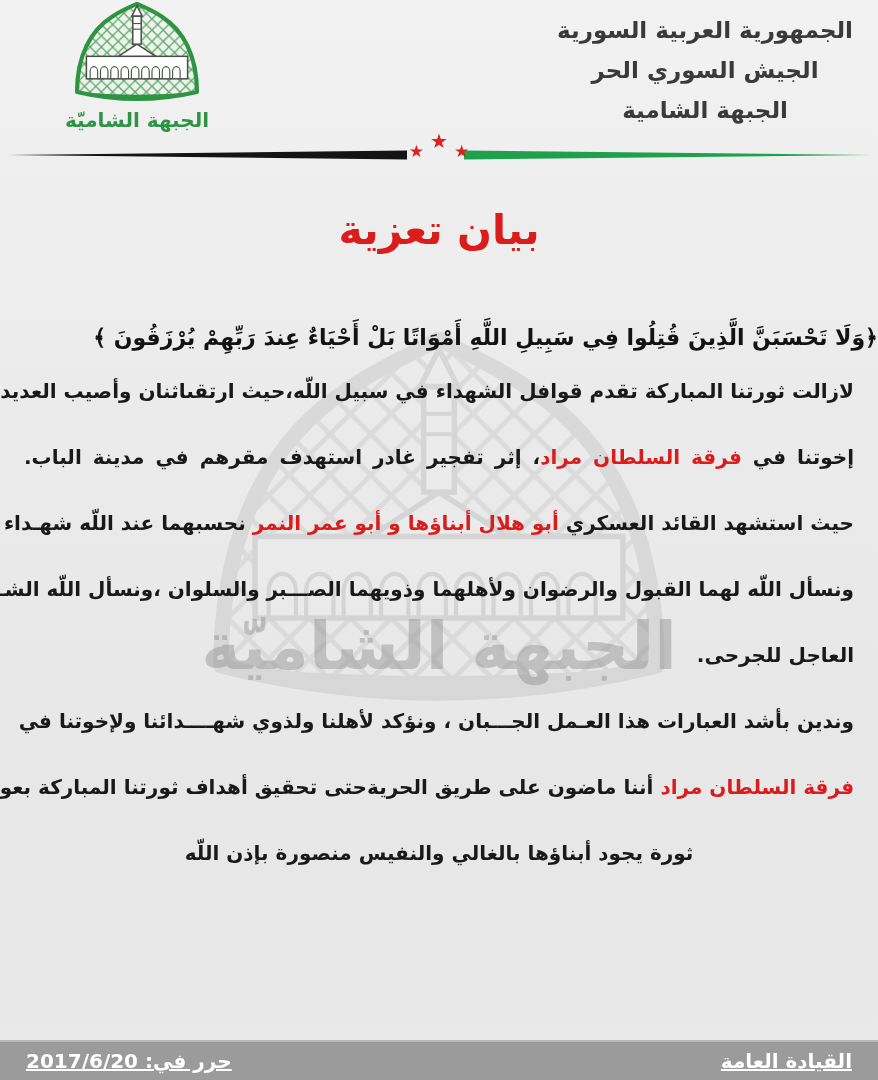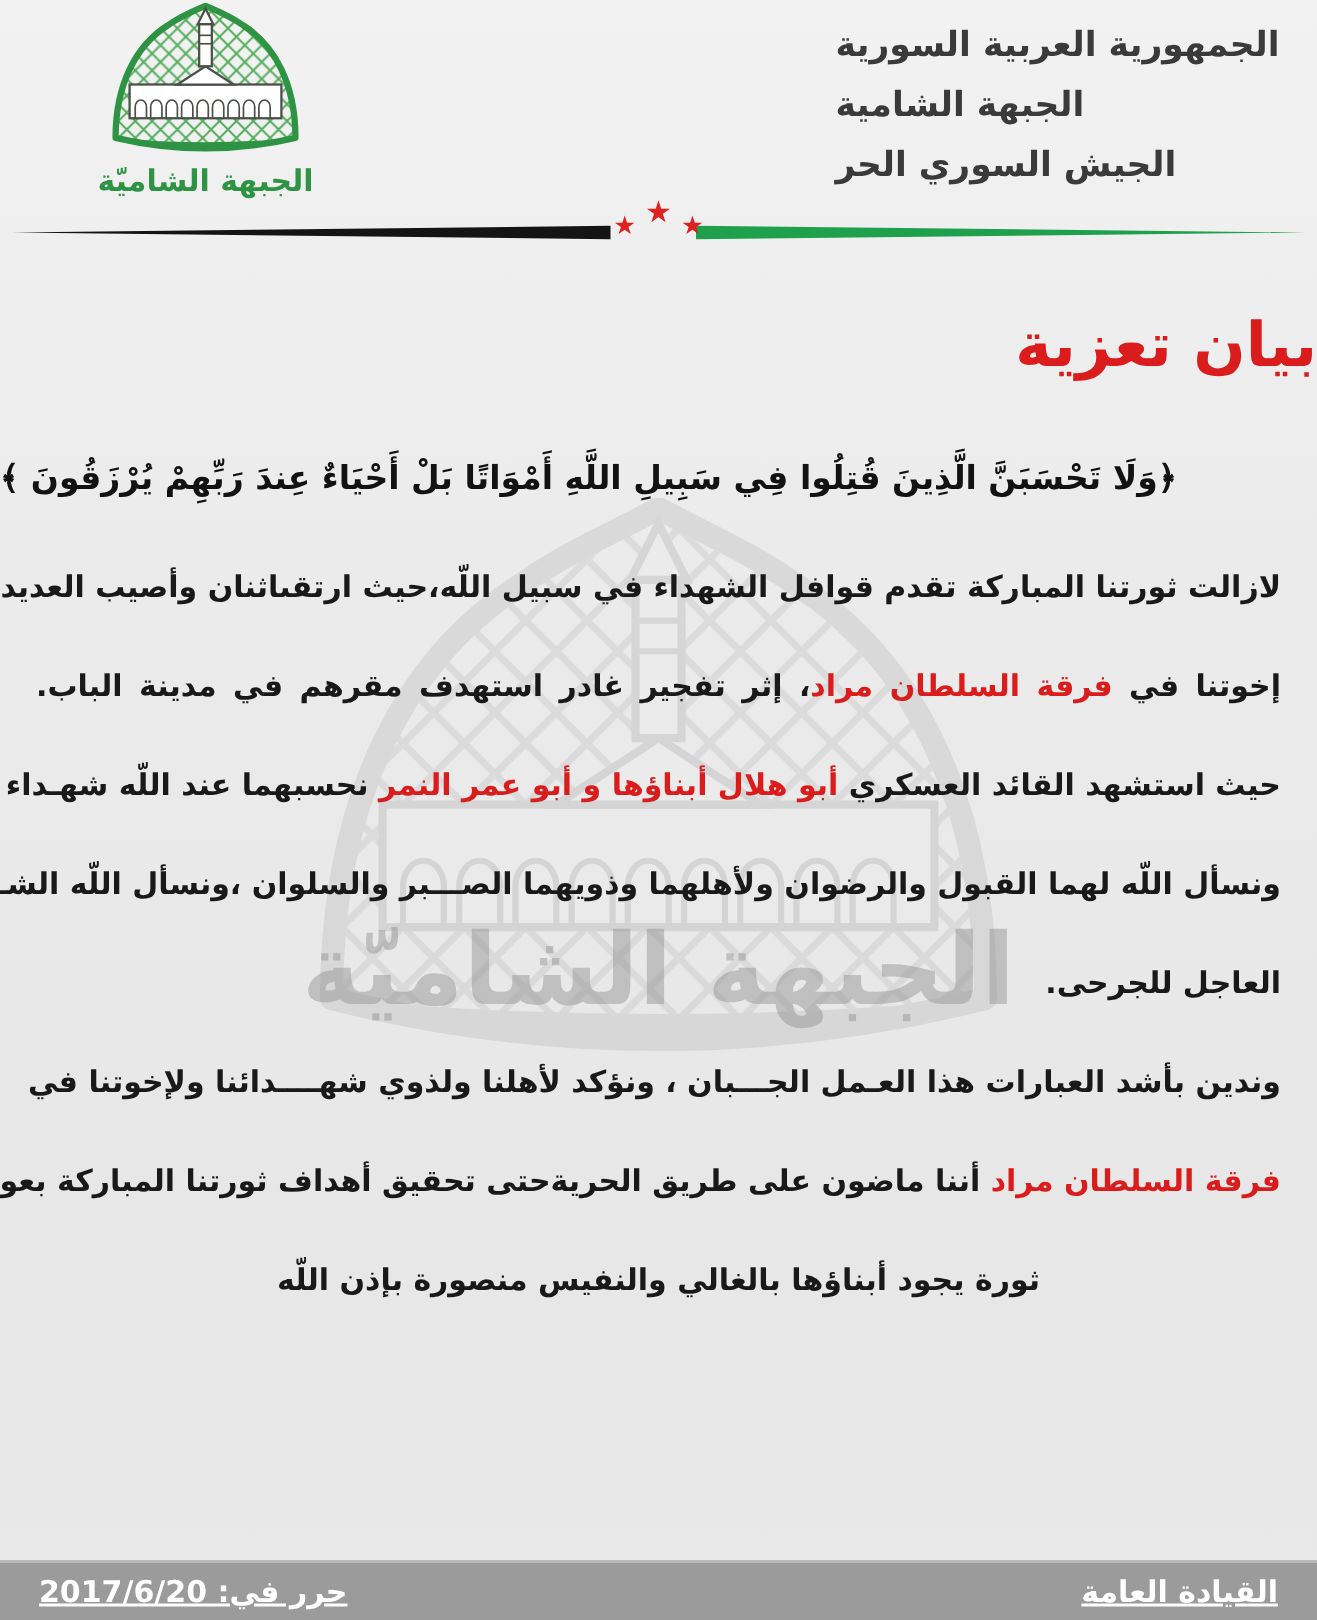--- a/index.html
+++ b/index.html
@@ -39,21 +39,21 @@
     letter-spacing: 2px;
     z-index: 0;
     white-space: nowrap;
   }
 
   
   .org-block {
     position: absolute;
     top: 10px;
     right: 25px;
-    text-align: left;
+    text-align: center;
     z-index: 2;
   }
   .org-line {
     font-size: 23px;
     font-weight: bold;
     color: #3a3a3a;
     line-height: 40px;
   }
   .logo-block {
     position: absolute;
@@ -93,33 +93,33 @@
   }
   .star { color: #e01f1f; font-size: 17px; line-height: 1; }
   .star.mid { font-size: 20px; margin-bottom: 9px; }
 
   
   .title {
     position: absolute;
     top: 200px;
     left: 0;
     width: 100%;
-    text-align: right;
+    text-align: center;
     font-size: 41px;
     font-weight: bold;
     color: #da1c1c;
     line-height: 60px;
     z-index: 2;
   }
   .verse {
     position: absolute;
-    top: 294px;
-    left: 0;
-    width: 100%;
-    text-align: left;
+    top: 312px;
+    left: 0;
+    width: 100%;
+    text-align: right;
     font-size: 22px;
     font-weight: bold;
     color: #121212;
     line-height: 52px;
     white-space: nowrap;
     z-index: 2;
   }
 
   
   .body-text {
@@ -187,22 +187,22 @@
     </g>
     <path d="M30,84 v-8 a4,5 0 0 1 8,0 v8 M41,84 v-8 a4,5 0 0 1 8,0 v8 M52,84 v-8 a4,5 0 0 1 8,0 v8 M63,84 v-8 a4,5 0 0 1 8,0 v8 M74,84 v-8 a4,5 0 0 1 8,0 v8 M85,84 v-8 a4,5 0 0 1 8,0 v8 M96,84 v-8 a4,5 0 0 1 8,0 v8 M107,84 v-8 a4,5 0 0 1 8,0 v8 M118,84 v-8 a4,5 0 0 1 8,0 v8" fill="none" stroke="#4f4f4f" stroke-width="1.2"></path>
     <line x1="75.5" y1="24" x2="84.5" y2="24" stroke="#4f4f4f" stroke-width="1.2"></line>
     <line x1="75.5" y1="30" x2="84.5" y2="30" stroke="#4f4f4f" stroke-width="1.2"></line>
   </svg>
 
   <div class="watermark-text">الجبهة الشاميّة</div>
 
   <div class="org-block">
     <div class="org-line">الجمهورية العربية السورية</div>
+    <div class="org-line">الجيش السوري الحر</div>
     <div class="org-line">الجبهة الشامية</div>
-    <div class="org-line">الجيش السوري الحر</div>
   </div>
 
   <div class="logo-block">
     <svg width="150" height="104" viewBox="0 0 160 111" xmlns="http://www.w3.org/2000/svg" aria-hidden="true">
       <defs>
         <pattern id="latC" width="12" height="12" patternUnits="userSpaceOnUse">
           <path d="M0,6 L6,0 M6,12 L12,6 M0,6 L6,12 M6,0 L12,6" stroke="#55ad5e" stroke-width="1.4" fill="none"></path>
         </pattern>
       </defs>
       <path d="M16,96 C16,57 31,30 53,16 C63,9 73,5 80,2 C87,5 97,9 107,16 C129,30 144,57 144,96 Q80,111 16,96 Z" fill="url(#latC)" stroke="#2e9444" stroke-width="4.5" stroke-linejoin="round"></path>

